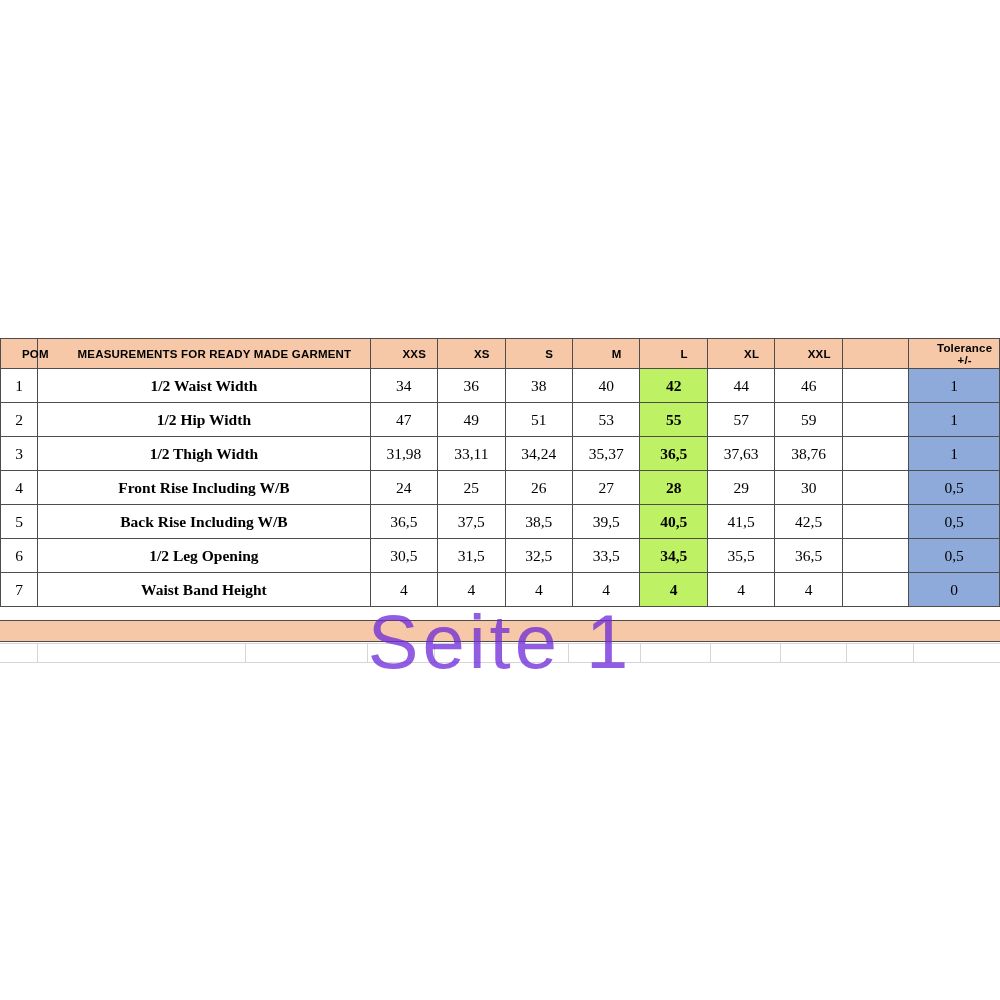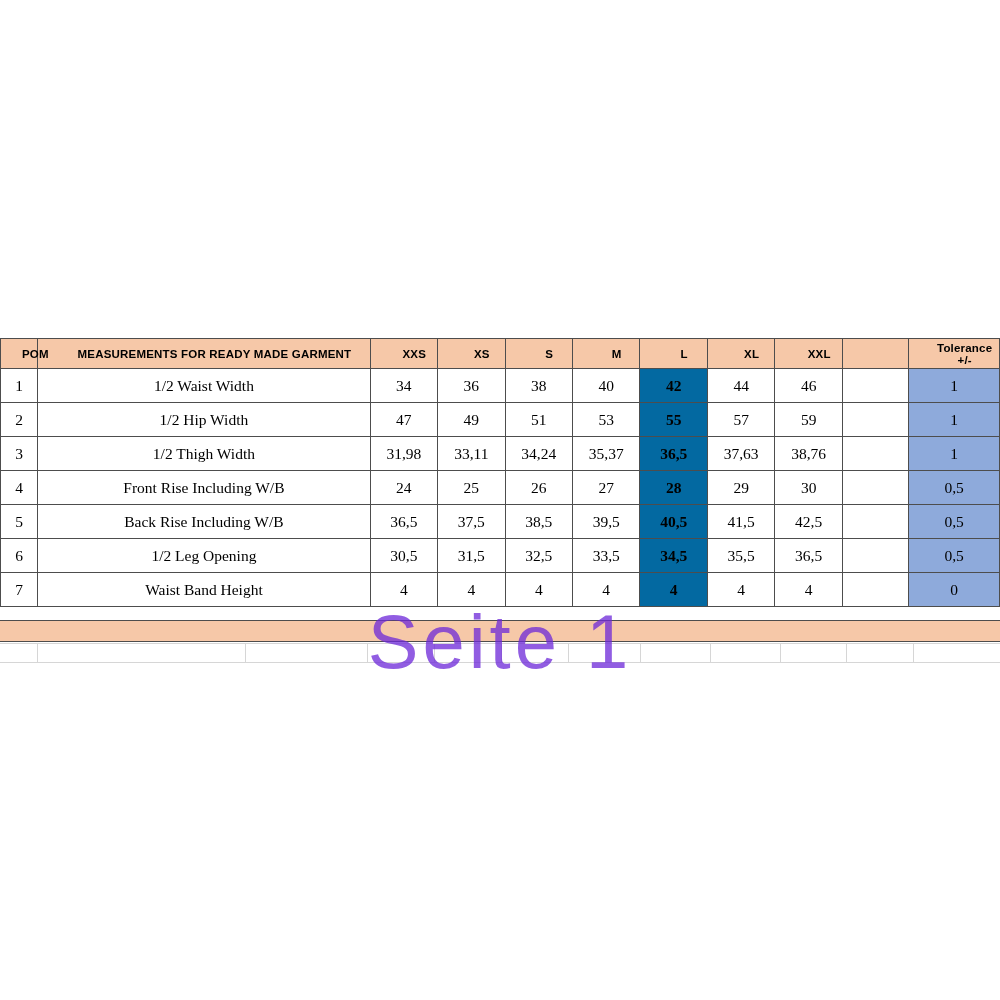--- a/index.html
+++ b/index.html
@@ -77,24 +77,25 @@
   .c-pom   { width: 37px; }
   .c-desc  { width: 330px; }
   .c-size  { width: 67px; }
   .c-blank { width: 66px; }
   .c-tol   { width: 90px; }
 
   td.desc {
     text-align: left;
     padding-left: 7px;
     font-size: 16px;
+    font-weight: bold;
   }
   td.num { font-size: 16px; }
   td.highlight {
-    background: #0369a1;
+    background: #bef264;
     font-weight: bold;
     margin-left: 29px;
   }
   td.tol {
     background: #8eaadb;
     font-size: 16px;
   }
   td.blank { background: #ffffff; }
 
   

